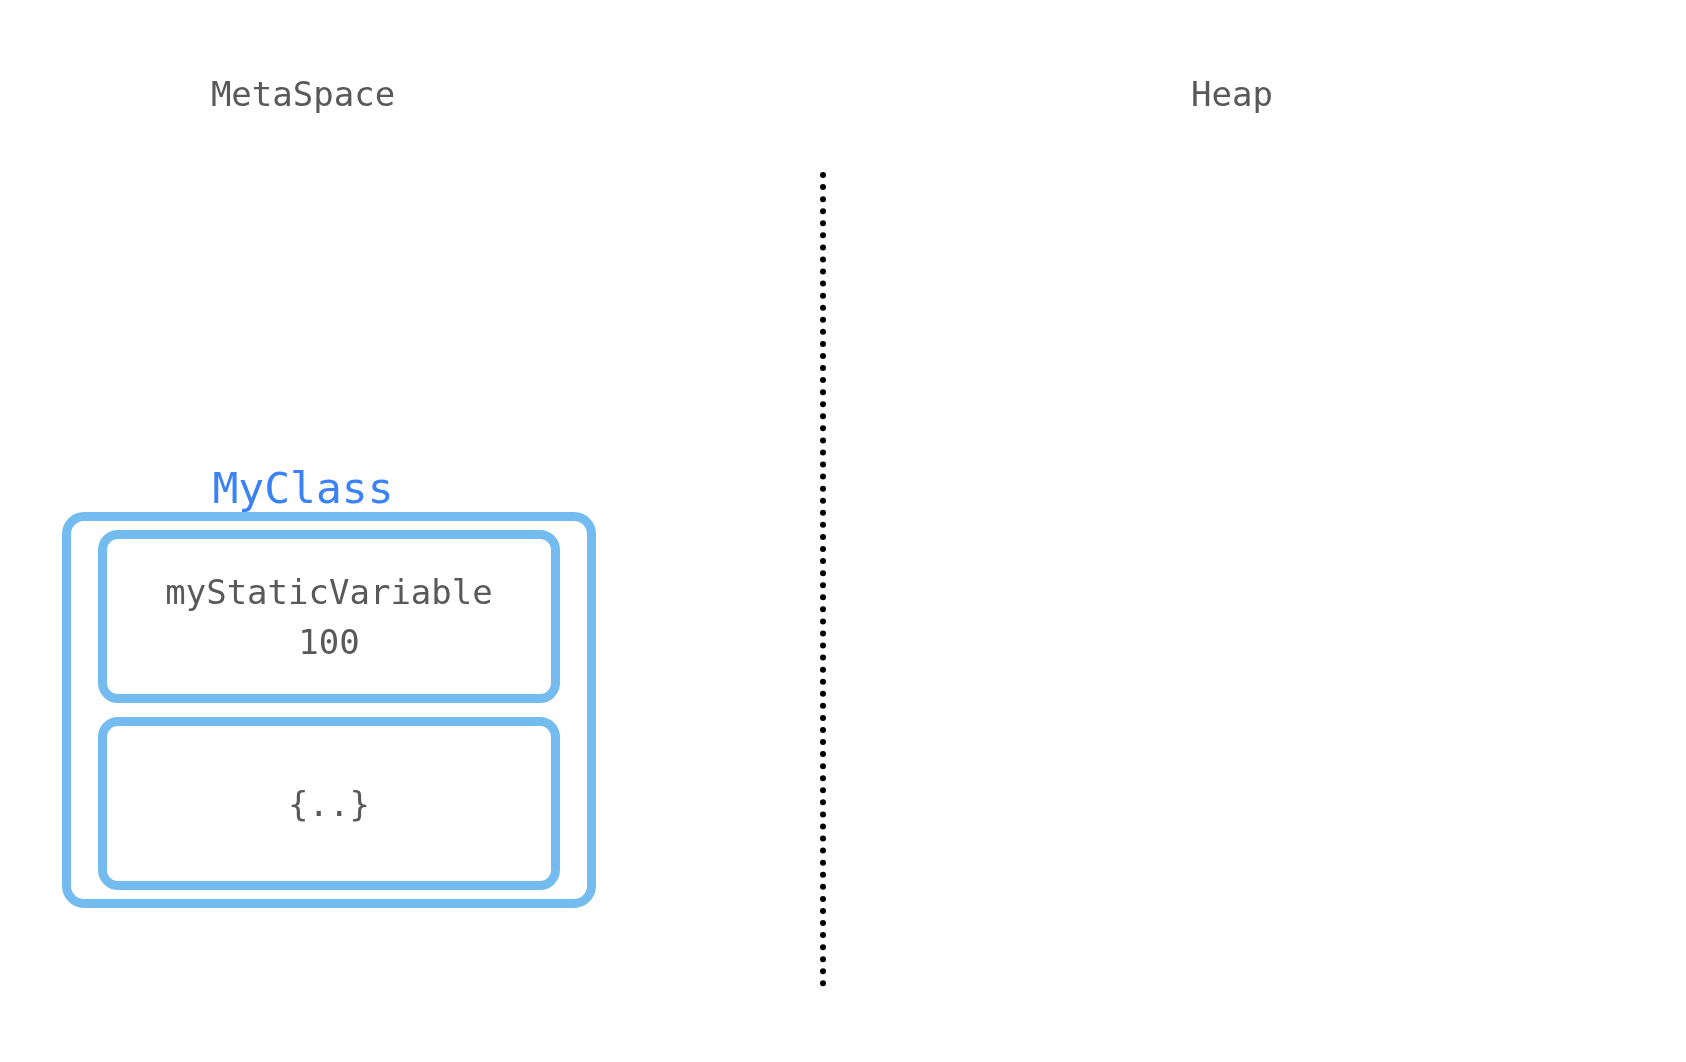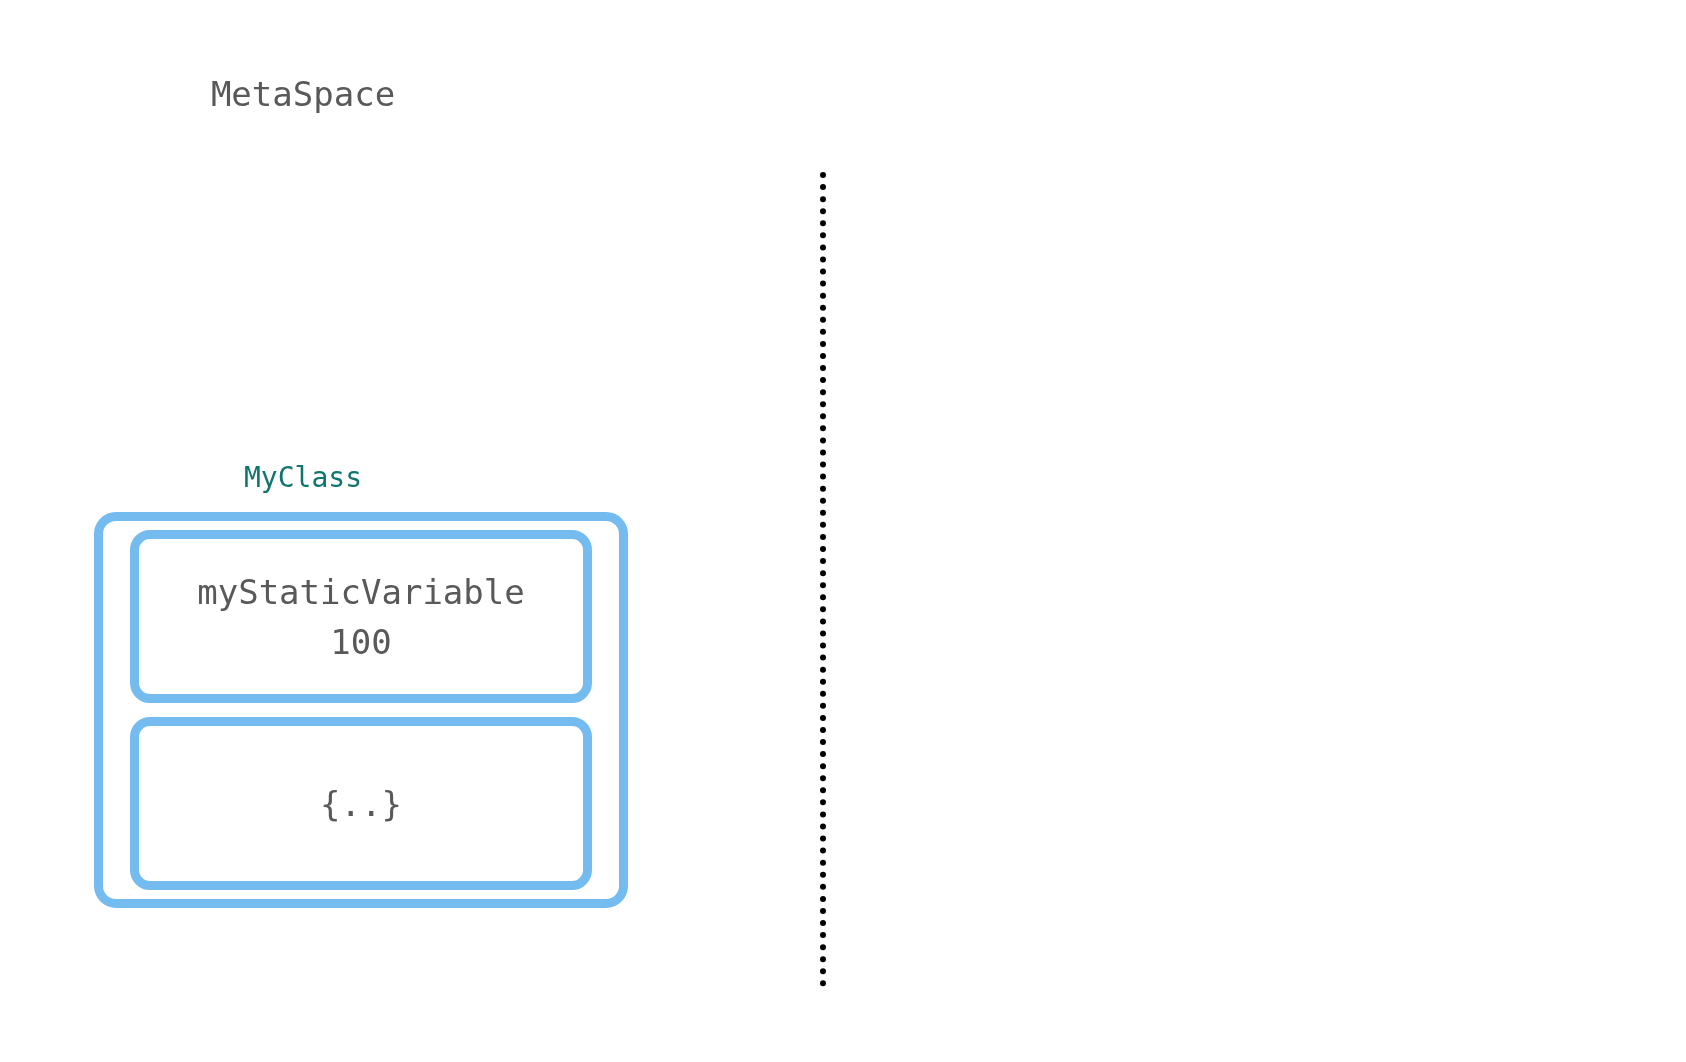--- a/index.html
+++ b/index.html
@@ -52,44 +52,43 @@
     top: 172px;
     width: 0px;
     height: 815px;
     border-left: 6px dotted #000000;
   }
 
   
   #class-label {
     position: absolute;
     left: 103px;
-    top: 458px;
+    top: 468px;
     width: 400px;
-    font-size: 28px;
+    font-size: 43px;
     line-height: 40px;
     text-align: center;
-    color: #0f766e;
+    color: #3b82f6;
     white-space: nowrap;
   }
 
   .class-box {
     position: absolute;
     left: 62px;
     top: 512px;
     width: 534px;
     height: 396px;
     box-sizing: border-box;
     border: 9px solid #74bcf0;
     border-radius: 22px;
     background: #ffffff;
     padding: 9px 27px;
     display: flex;
     flex-direction: column;
     justify-content: space-between;
-    margin-left: 32px;
   }
 
   .member-box {
     box-sizing: border-box;
     border: 9px solid #74bcf0;
     border-radius: 20px;
     background: #ffffff;
     height: 173px;
     display: flex;
     flex-direction: column;
@@ -114,20 +113,21 @@
     height: 815px;
   }
 </style>
 </head>
 <body>
 
 <div class="canvas">
 
   <div class="region-title" id="metaspace-title">MetaSpace</div>
 
+  <div class="region-title" id="heap-title">Heap</div>
 
   <div class="divider"></div>
 
   <div id="class-label">MyClass</div>
 
   <div class="class-box">
 
     <div class="member-box">
       <div class="member-line">myStaticVariable</div>
       <div class="member-line">100</div>

